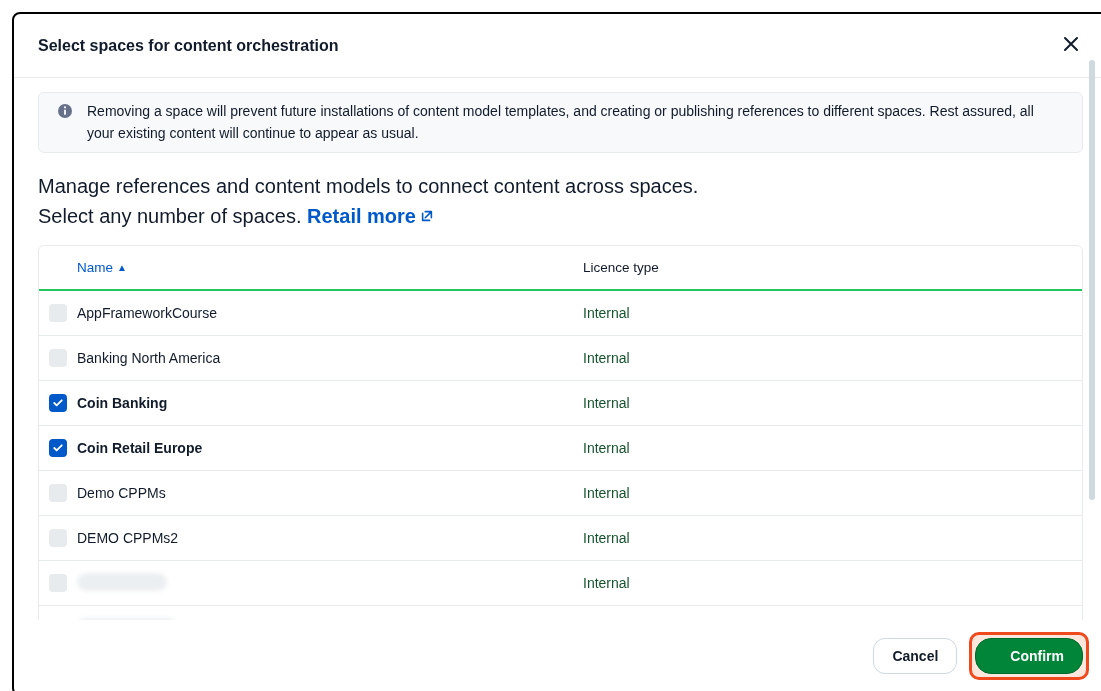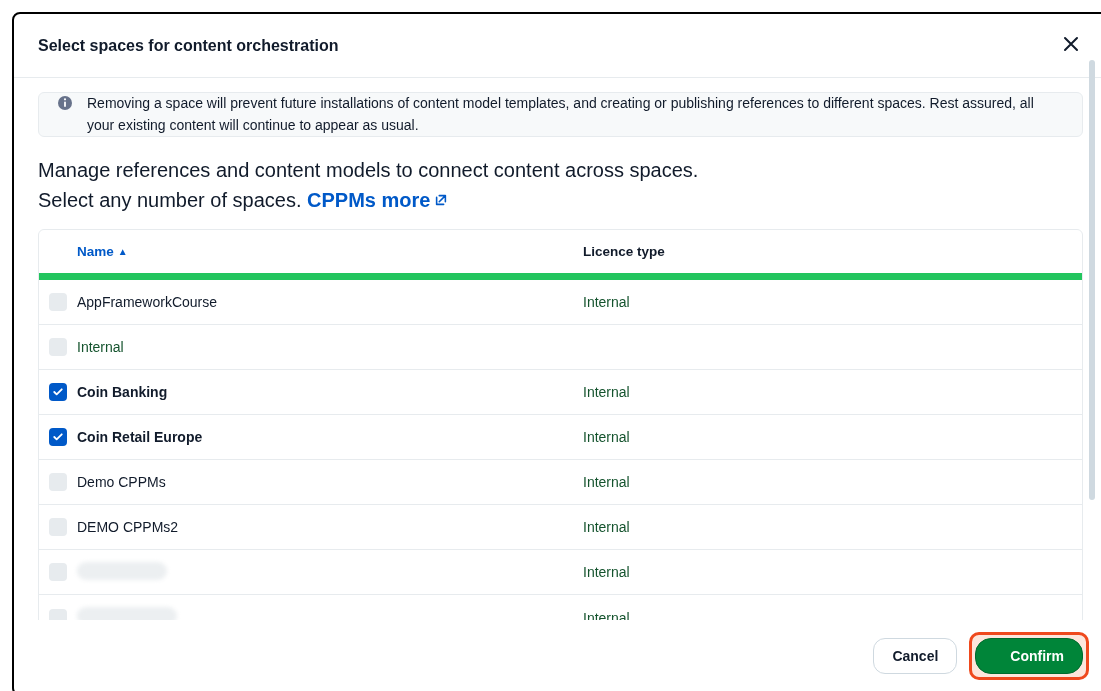--- a/index.html
+++ b/index.html
@@ -48,21 +48,21 @@
   overflow-y: auto;
   padding: 14px 24px 0 24px;
 }
 .info-banner {
   display: flex;
   align-items: flex-start;
   gap: 14px;
   background: #f7f9fa;
   border: 1px solid #e7ebee;
   border-radius: 6px;
-  padding: 0 18px;
+  padding: 8px 18px;
   margin-bottom: 18px;
 }
 .info-icon {
   width: 16px;
   height: 16px;
   flex-shrink: 0;
   margin-top: 2px;
 }
 .info-text {
   font-size: 14px;
@@ -89,23 +89,23 @@
   height: 14px;
   vertical-align: middle;
 }
 .table {
   border: 1px solid #e7ebee;
   border-radius: 6px;
   overflow: hidden;
 }
 .thead {
   display: flex;
-  border-bottom: 7px solid #22c55e;
+  border-bottom: 2px solid #22c55e;
   font-size: 13.5px;
-  font-weight: 700;
+  font-weight: 400;
   color: #111b2b;
 }
 .th-check { width: 38px; }
 .th-name { flex: 0 0 506px; padding: 14px 0; color: #0059c8; display:flex; align-items:center; gap:4px; cursor:pointer;}
 .th-licence { flex: 1; padding: 14px 0; }
 .sort-caret { font-size: 10px; color:#0059c8; }
 .row {
   display: flex;
   align-items: center;
   border-bottom: 1px solid #e7ebee;
@@ -216,21 +216,21 @@
         <rect x="7.1" y="6.5" width="1.8" height="5.5" rx="0.9" fill="#fff"></rect>
         <circle cx="8" cy="4.3" r="1.1" fill="#fff"></circle>
       </svg>
       <div class="info-text">Removing a space will prevent future installations of content model templates, and creating or publishing references to different spaces. Rest assured, all your existing content will continue to appear as usual.</div>
     </div>
 
     <p class="intro-text">
       <span>Manage references and content models to connect content across spaces.</span><br>
       <span>Select any number of spaces.</span>
       <a class="learn-more">
-        <span>CPPMs more</span>
+        <span>Retail more</span>
         <svg class="ext-icon" viewBox="0 0 16 16">
           <path d="M6 3h7v7M13 3L6 10M11 13H3V5" fill="none" stroke="#0059c8" stroke-width="1.8" stroke-linecap="round" stroke-linejoin="round"></path>
         </svg>
       </a>
     </p>
 
     <div class="table">
       <div class="thead">
         <div class="th-check"></div>
         <div class="th-name">
@@ -244,20 +244,21 @@
             <div class="cell-check">
               <div class="checkbox unchecked"></div>
             </div>
             <div class="cell-name">AppFrameworkCourse</div>
             <div class="cell-licence">Internal</div>
           </div>
           <div class="row">
             <div class="cell-check">
               <div class="checkbox unchecked"></div>
             </div>
+            <div class="cell-name">Banking North America</div>
             <div class="cell-licence">Internal</div>
           </div>
           <div class="row">
             <div class="cell-check">
               <div class="checkbox checked">
                 <svg viewBox="0 0 16 16">
                   <path d="M3 8l3.2 3.2L13 4.4" fill="none" stroke="#fff" stroke-width="2.4" stroke-linecap="round" stroke-linejoin="round"></path>
                 </svg>
               </div>
             </div>

